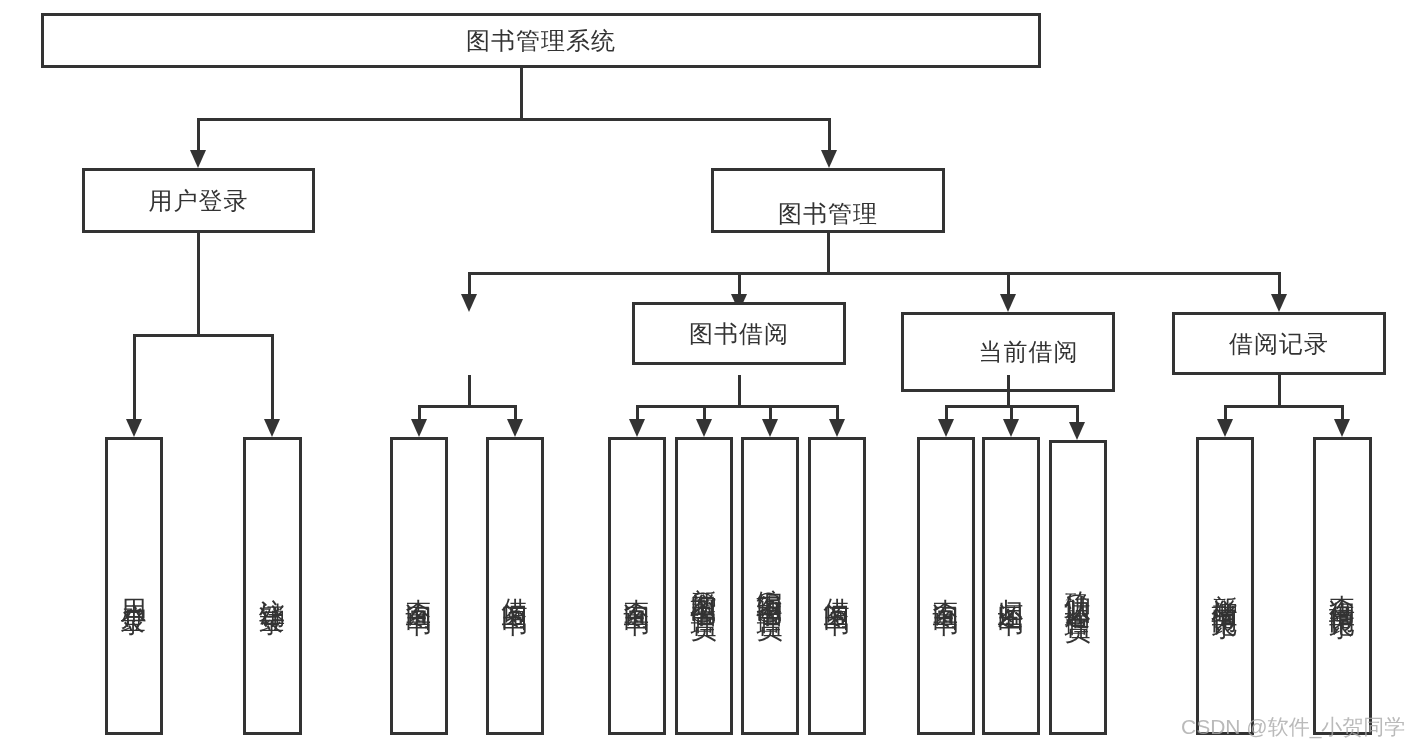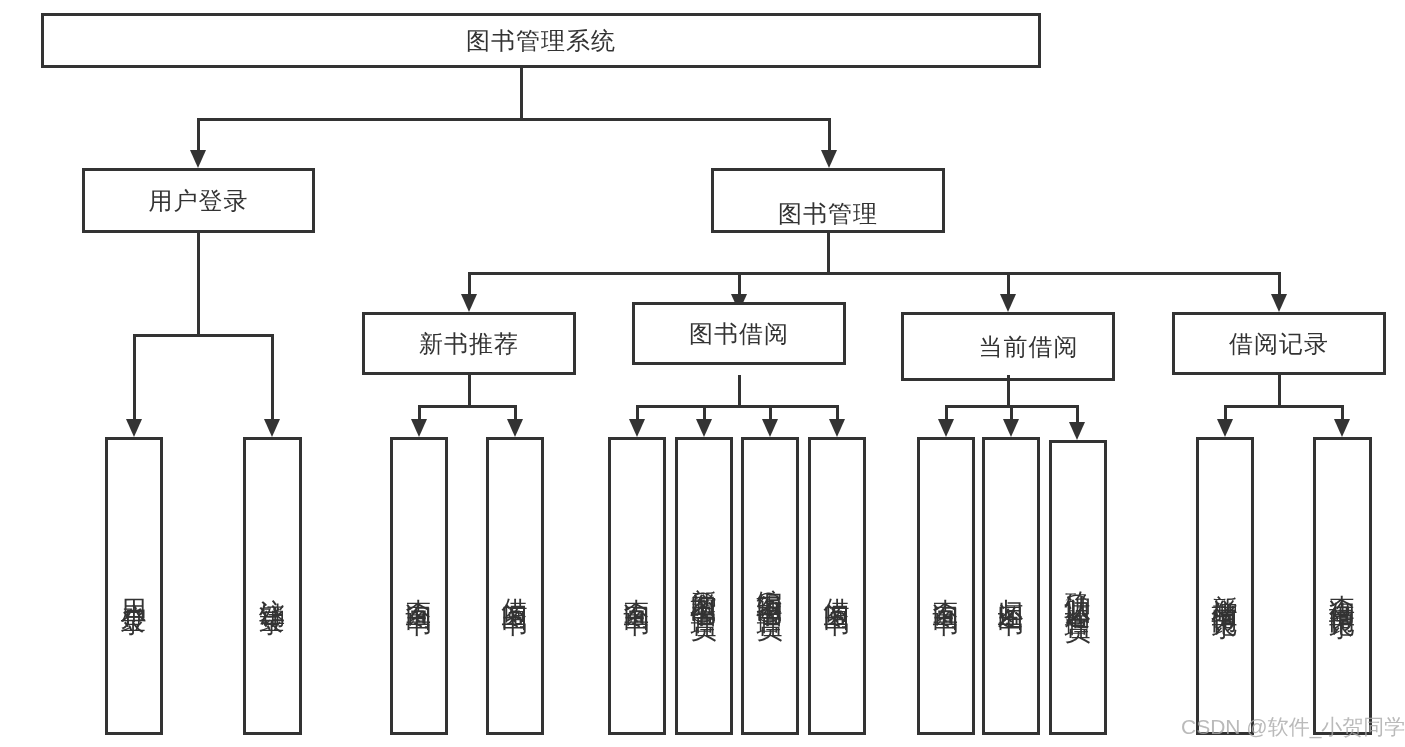--- a/index.html
+++ b/index.html
@@ -63,27 +63,24 @@
   <div class="hl" style="left:468px;top:272px;width:812px;"></div>
   <div class="vl" style="left:468px;top:272px;height:24px;"></div>
   <div class="arr" style="left:461px;top:294px;"></div>
   <div class="vl" style="left:738px;top:272px;height:24px;"></div>
   <div class="arr" style="left:731px;top:294px;"></div>
   <div class="vl" style="left:1007px;top:272px;height:24px;"></div>
   <div class="arr" style="left:1000px;top:294px;"></div>
   <div class="vl" style="left:1278px;top:272px;height:24px;"></div>
   <div class="arr" style="left:1271px;top:294px;"></div>
 
-  <div class="box hbox" style="left:362px;top:312px;width:214px;height:63px;">
-    <span>新书推荐</span>
-  </div>
   <div class="box hbox" style="left:632px;top:302px;width:214px;height:63px;text-align:right;">
     <span>图书借阅</span>
   </div>
-  <div class="box hbox" style="left:901px;top:312px;width:214px;height:69px;padding-left:41px;">
+  <div class="box hbox" style="left:901px;top:312px;width:214px;height:80px;padding-left:41px;">
     <span>当前借阅</span>
   </div>
   <div class="box hbox" style="left:1172px;top:312px;width:214px;height:63px;">
     <span>借阅记录</span>
   </div>
 
   <div class="vl" style="left:468px;top:375px;height:32px;"></div>
   <div class="hl" style="left:418px;top:405px;width:98px;"></div>
   <div class="vl" style="left:418px;top:405px;height:16px;"></div>
   <div class="arr" style="left:411px;top:419px;"></div>

